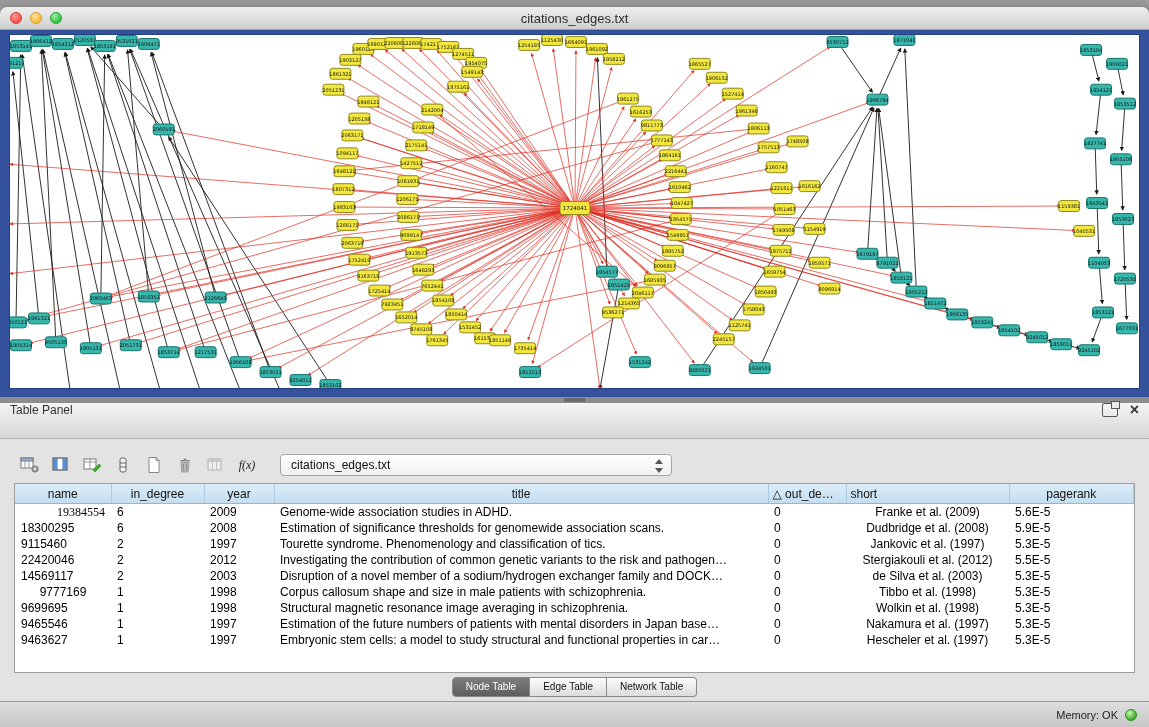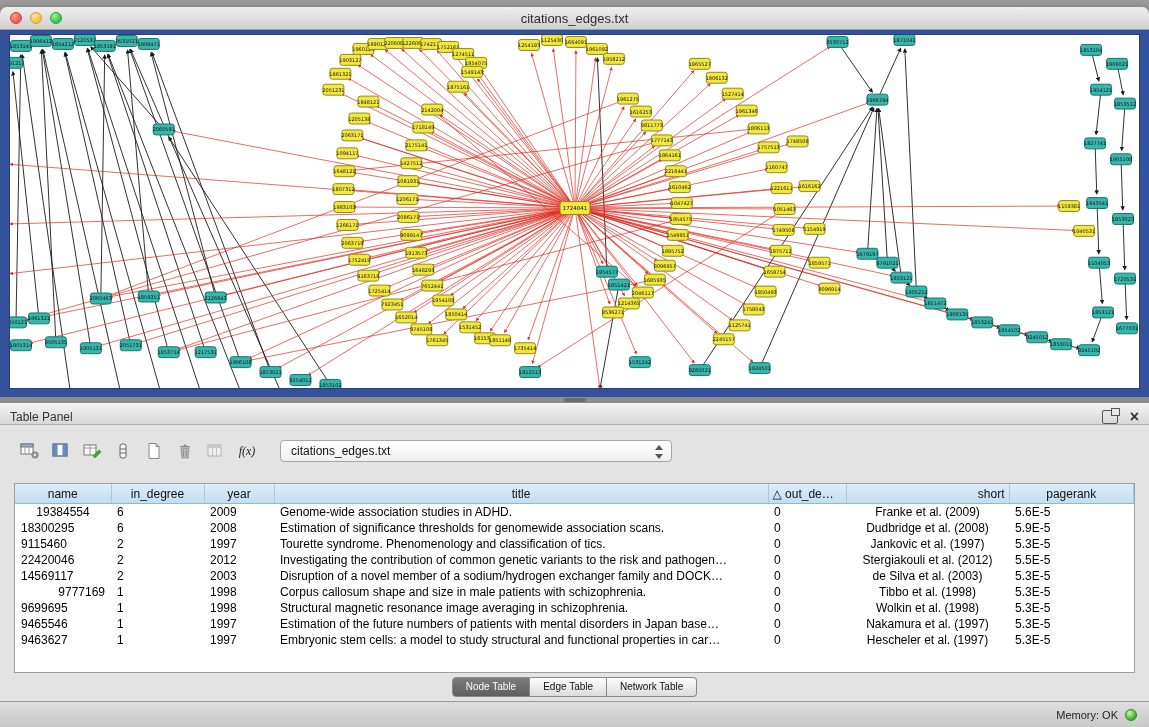--- a/index.html
+++ b/index.html
@@ -15,21 +15,21 @@
   .win-title{font-size:13px;color:#2d2d2d}
   .win-body{position:absolute;top:23px;left:0;right:0;bottom:0;background:#34519b;padding:4px 9px 8px;box-sizing:border-box}
   .canvas{width:100%;height:100%;background:#ffffff;border:1px solid #24407e;box-sizing:border-box;position:relative;overflow:hidden}
   .canvas svg{position:absolute;left:0;top:0;width:100%;height:100%}
   svg text{font-family:"DejaVu Sans",sans-serif}
   
   .gap{position:absolute;top:397px;left:0;width:1149px;height:6px;background:#8d8d8d}
   .gap .handle{position:absolute;left:564px;top:1px;width:22px;height:4px;border-radius:2px;background:#6c6c6c}
   
   .panel{position:absolute;top:403px;left:0;width:1149px;height:298px;background:#e3e3e3}
-  .panel-header{height:22px;background:linear-gradient(#f4f4f4,#d7d7d7);border-bottom:1px solid #b2b2b2;display:flex;align-items:flex-end;padding:0 10px;font-size:12px;color:#333;box-sizing:border-box}
+  .panel-header{height:36px;background:linear-gradient(#f4f4f4,#d7d7d7);border-bottom:1px solid #b2b2b2;display:flex;align-items:flex-start;padding:0 10px;font-size:12px;color:#333;box-sizing:border-box}
   .panel-header .spacer{flex:1}
   .float-btn{width:14px;height:12px;border:1px solid #555;border-radius:2px;position:relative;margin-right:12px;cursor:default}
   .float-btn:after{content:"";position:absolute;right:-3px;top:-3px;width:7px;height:6px;border:1px solid #555;background:#e9e9e9}
   .close-btn{font-size:16px;font-weight:bold;color:#333;line-height:14px;cursor:default}
   .toolbar{display:flex;align-items:center;padding:12px 0 0 16px;height:40px;box-sizing:border-box}
   .tool-btn{width:28px;height:26px;display:flex;align-items:center;justify-content:center;margin-right:3px;border-radius:4px}
   .fx{font-family:"Liberation Serif",serif;font-style:italic;font-size:12px;color:#222}
   .combo{margin-left:16px;width:392px;height:22px;background:linear-gradient(#ffffff,#f0f0f0);border:1px solid #a6a6a6;border-radius:4px;display:flex;align-items:center;font-size:12px;color:#111;padding-left:10px;position:relative;box-sizing:border-box}
   .combo-arrows{position:absolute;right:7px;top:3px;width:10px;height:16px}
   .combo-arrows .up{position:absolute;top:1px;left:1px;width:0;height:0;border-left:4px solid transparent;border-right:4px solid transparent;border-bottom:5px solid #555}
@@ -939,27 +939,27 @@
           <col style="width: 163px;">
           <col>
         </colgroup>
       <thead>
           <tr id="table-header-row">
             <th style="text-align: center; margin-left: 15px;">name</th>
             <th style="text-align: center;">in_degree</th>
             <th style="text-align: center;">year</th>
             <th style="text-align: center;">title</th>
             <th style="text-align: left;">△ out_de…</th>
-            <th style="text-align: right; margin-top: 32px;">short</th>
+            <th style="text-align: left; margin-top: 32px;">short</th>
             <th style="text-align: center;">pagerank</th>
           </tr>
         </thead>
       <tbody id="table-body">
           <tr>
-            <td style="text-align: center;">19384554</td>
+            <td style="text-align: right; font-family: Liberation Serif, serif;">19384554</td>
             <td style="text-align: left;">6</td>
             <td style="text-align: left;">2009</td>
             <td style="text-align: left;">Genome-wide association studies in ADHD.</td>
             <td style="text-align: left;">0</td>
             <td style="text-align: center;">Franke et al. (2009)</td>
             <td style="text-align: left;">5.6E-5</td>
           </tr>
           <tr>
             <td style="text-align: left;">18300295</td>
             <td style="text-align: left;">6</td>
@@ -990,21 +990,21 @@
           <tr>
             <td style="text-align: left;">14569117</td>
             <td style="text-align: left;">2</td>
             <td style="text-align: left;">2003</td>
             <td style="text-align: left;">Disruption of a novel member of a sodium/hydrogen exchanger family and DOCK…</td>
             <td style="text-align: left;">0</td>
             <td style="text-align: center;">de Silva et al. (2003)</td>
             <td style="text-align: left;">5.3E-5</td>
           </tr>
           <tr>
-            <td style="text-align: right; margin-top: 11px;">9777169</td>
+            <td style="text-align: center; margin-top: 11px;">9777169</td>
             <td style="text-align: left;">1</td>
             <td style="text-align: left;">1998</td>
             <td style="text-align: left; margin-top: 44px;">Corpus callosum shape and size in male patients with schizophrenia.</td>
             <td style="text-align: left;">0</td>
             <td style="text-align: center;">Tibbo et al. (1998)</td>
             <td style="text-align: left;">5.3E-5</td>
           </tr>
           <tr>
             <td style="text-align: left;">9699695</td>
             <td style="text-align: left;">1</td>

